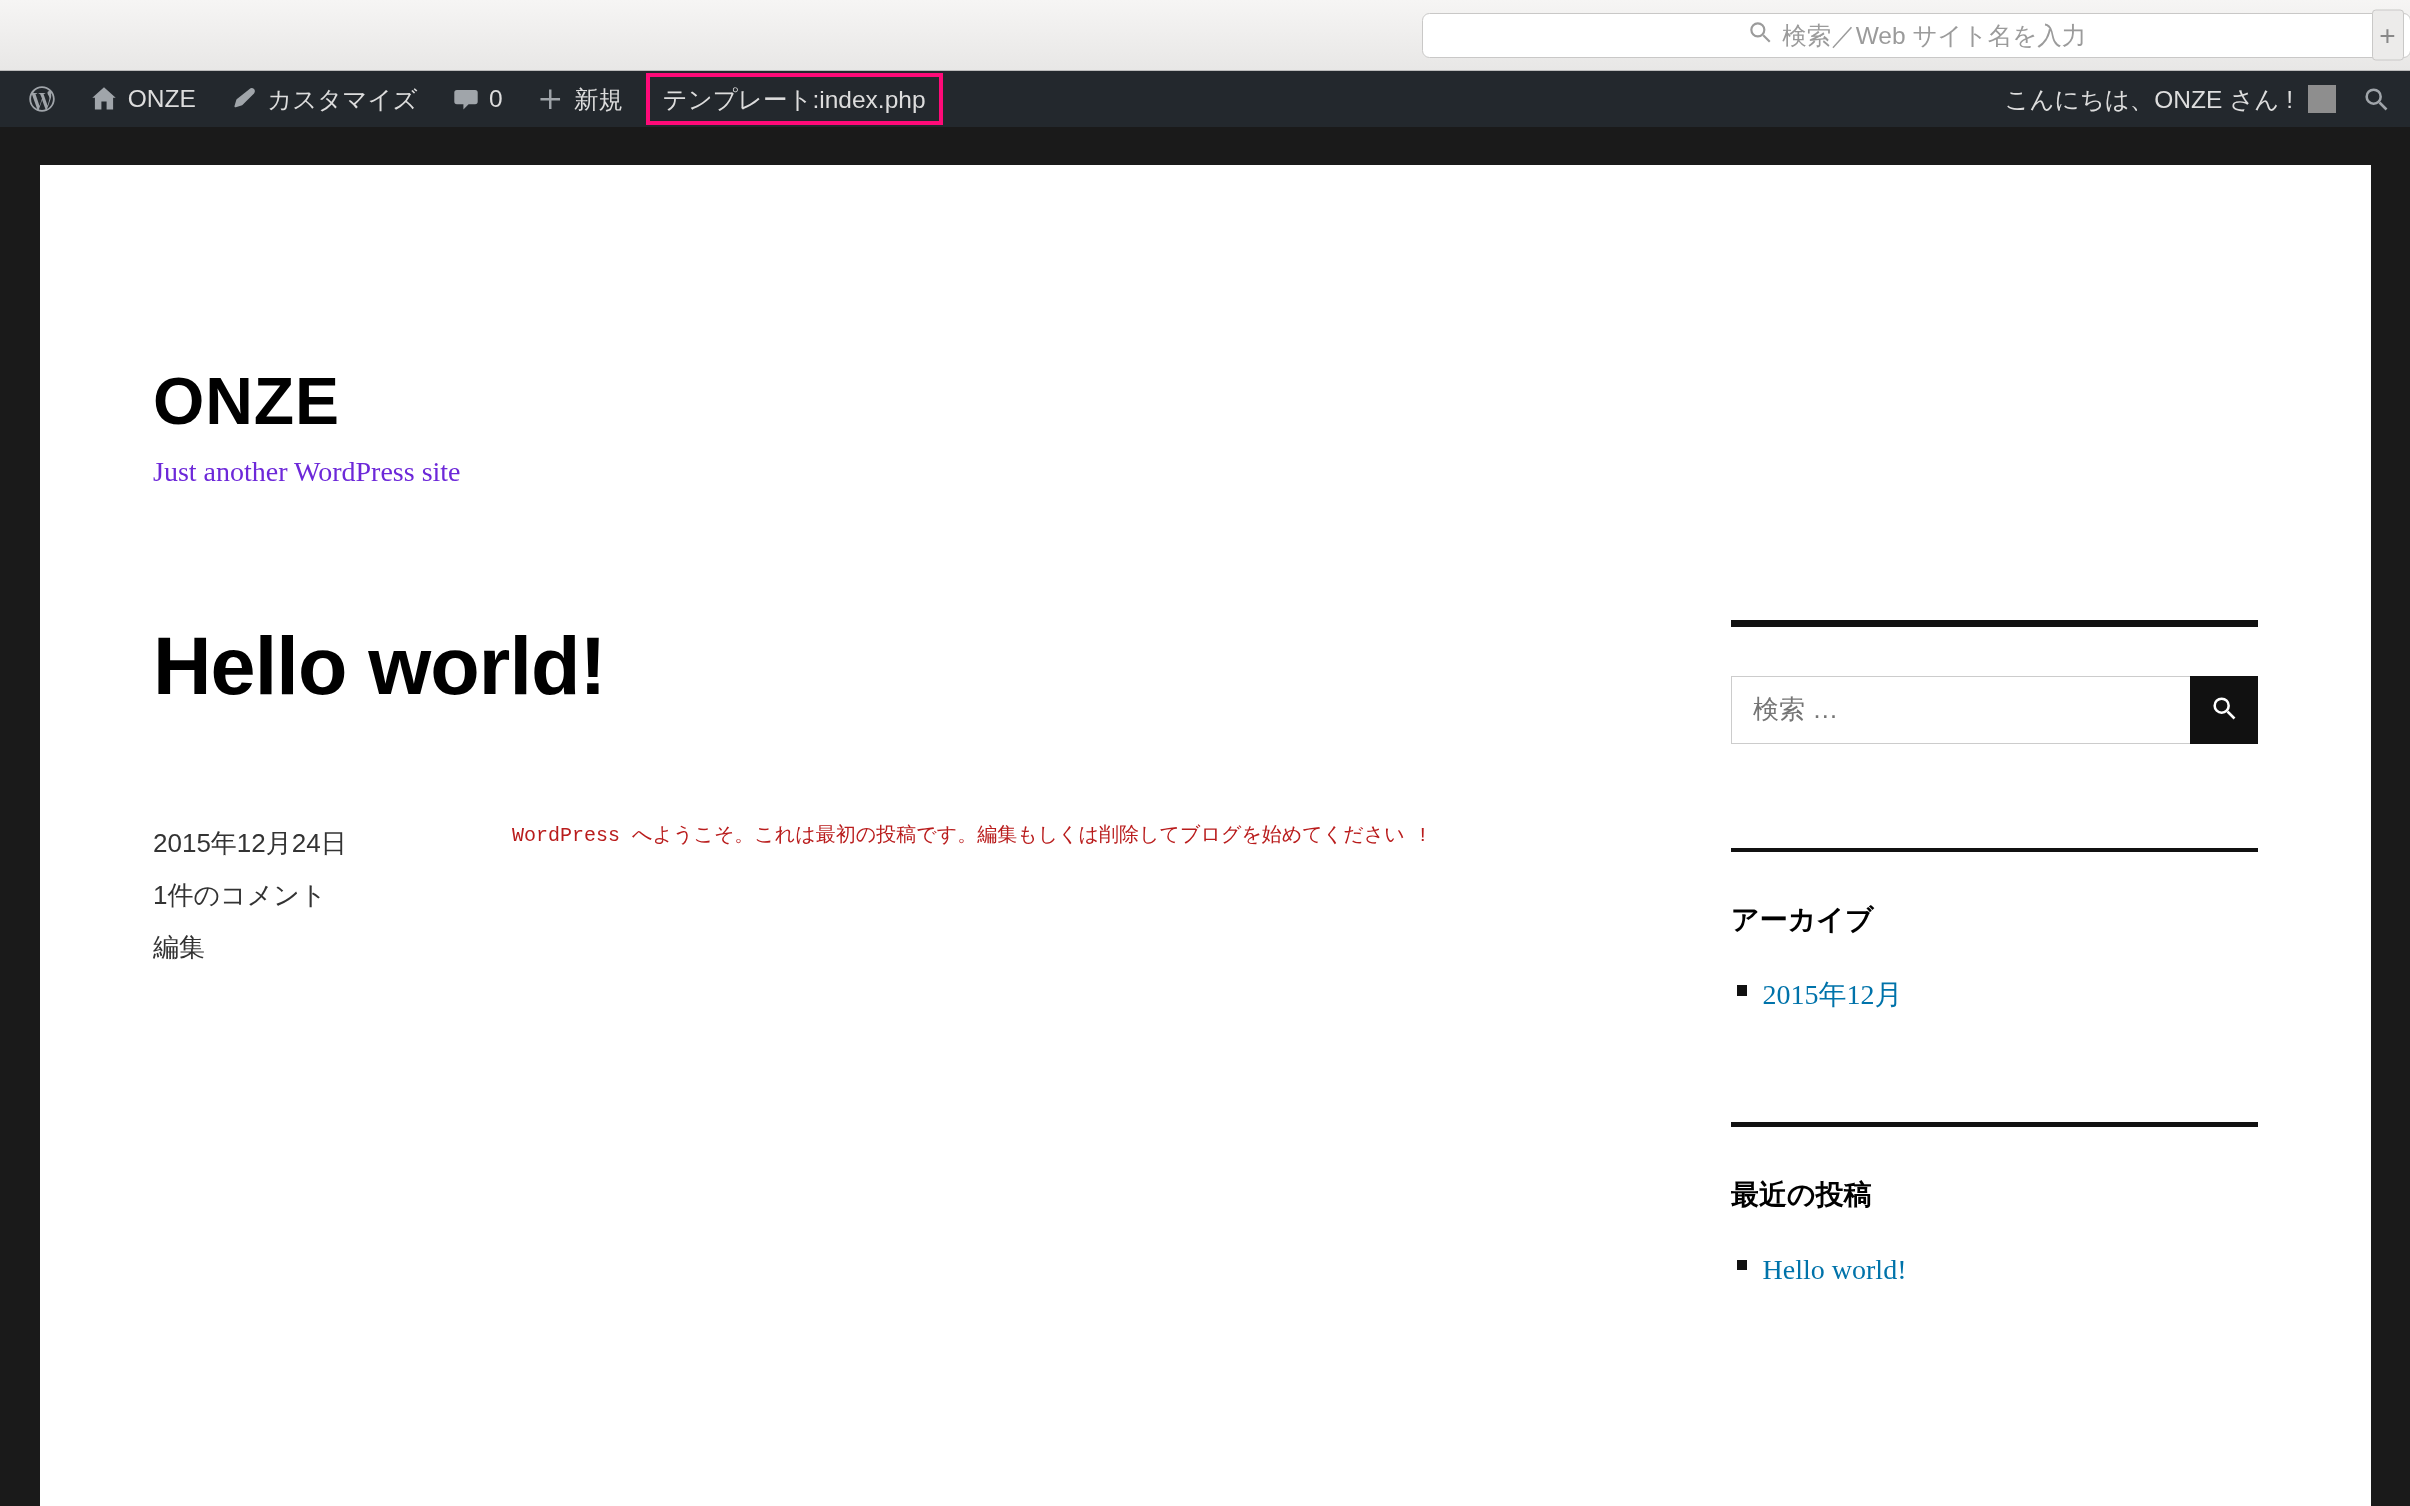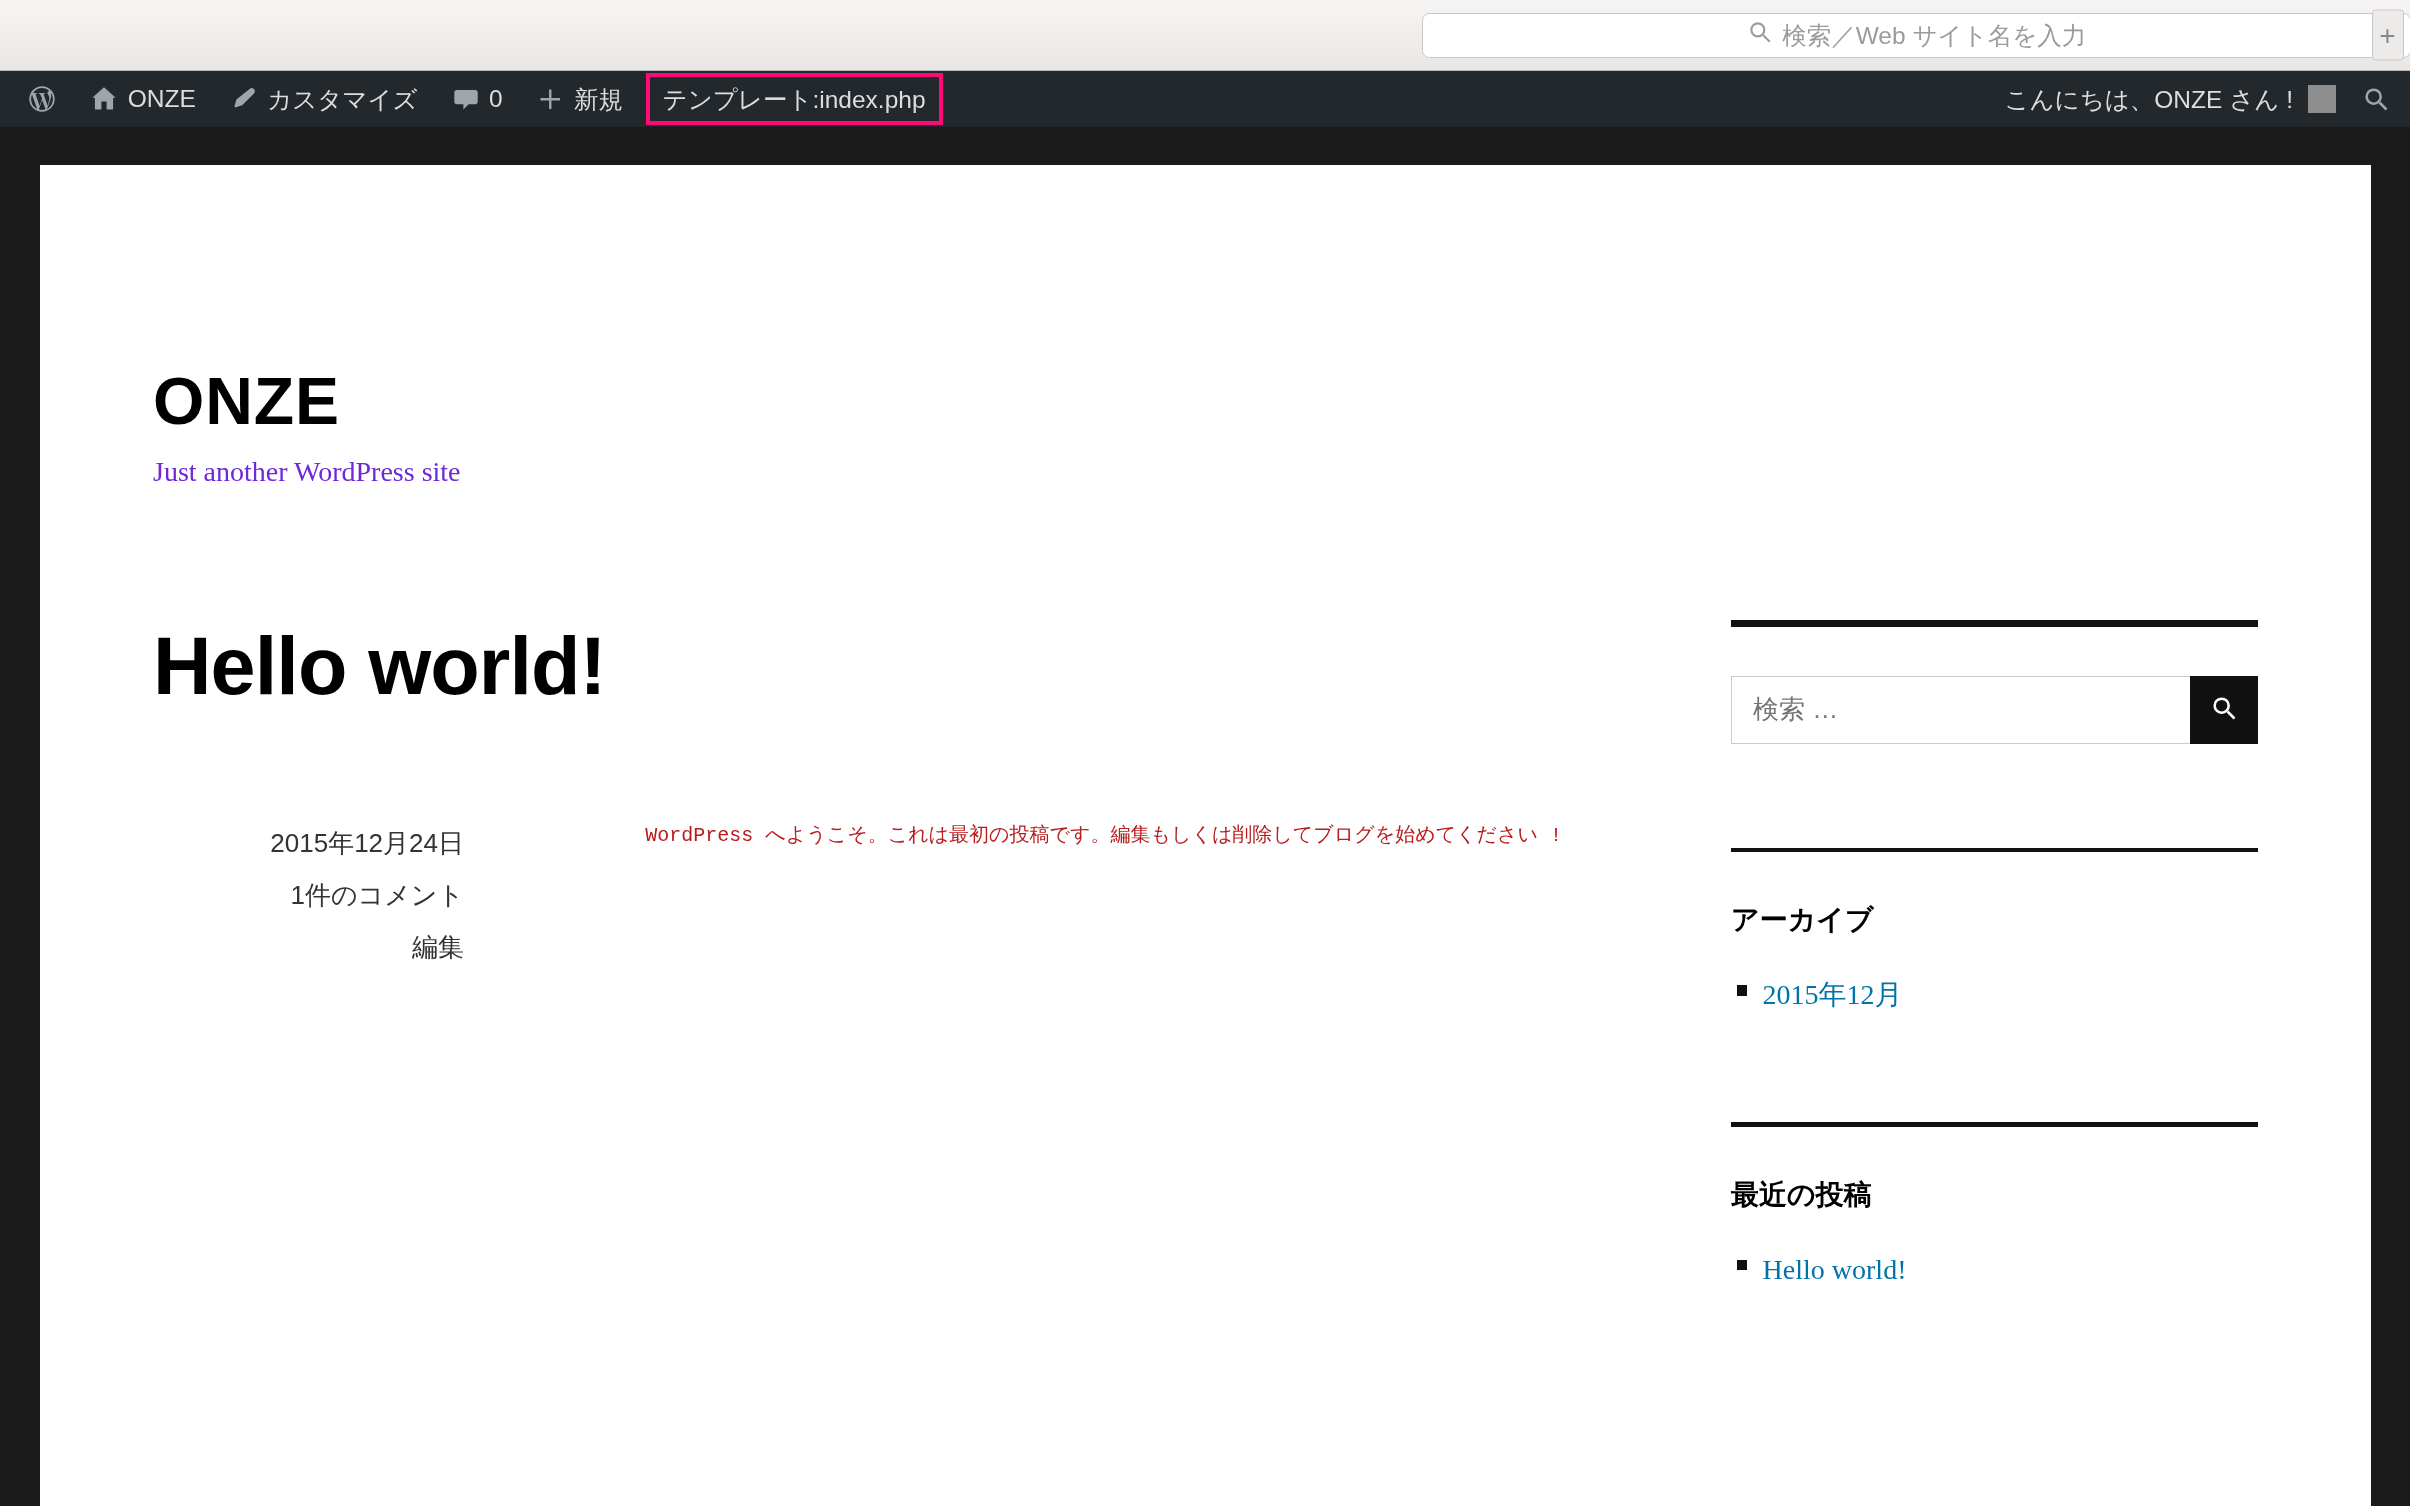--- a/index.html
+++ b/index.html
@@ -75,21 +75,21 @@
   }
 
   .content-area {
     display:flex; gap:169px;
   }
   .main-col { flex:1; }
   .post-title {
     font-size:81px; font-weight:900; font-family:"Helvetica Neue", Arial, sans-serif;
     letter-spacing:-0.9px; margin-bottom:104px;
   }
-  .post-body-row { display:flex; gap:100px;text-align:right; }
+  .post-body-row { display:flex; gap:48px; }
   .post-meta { width:311px; font-size:26px; color:#333; line-height:2.0; }
   .post-content {
     flex:1; font-size:20px; line-height:1.9; color:#b91c1c;
     font-family:Liberation Mono, monospace;
   }
 
   
   .sidebar { width:527px; }
   .widget { margin-bottom:104px; }
   .widget-divider { height:6.6px; background:#111; margin-bottom:49px; }

